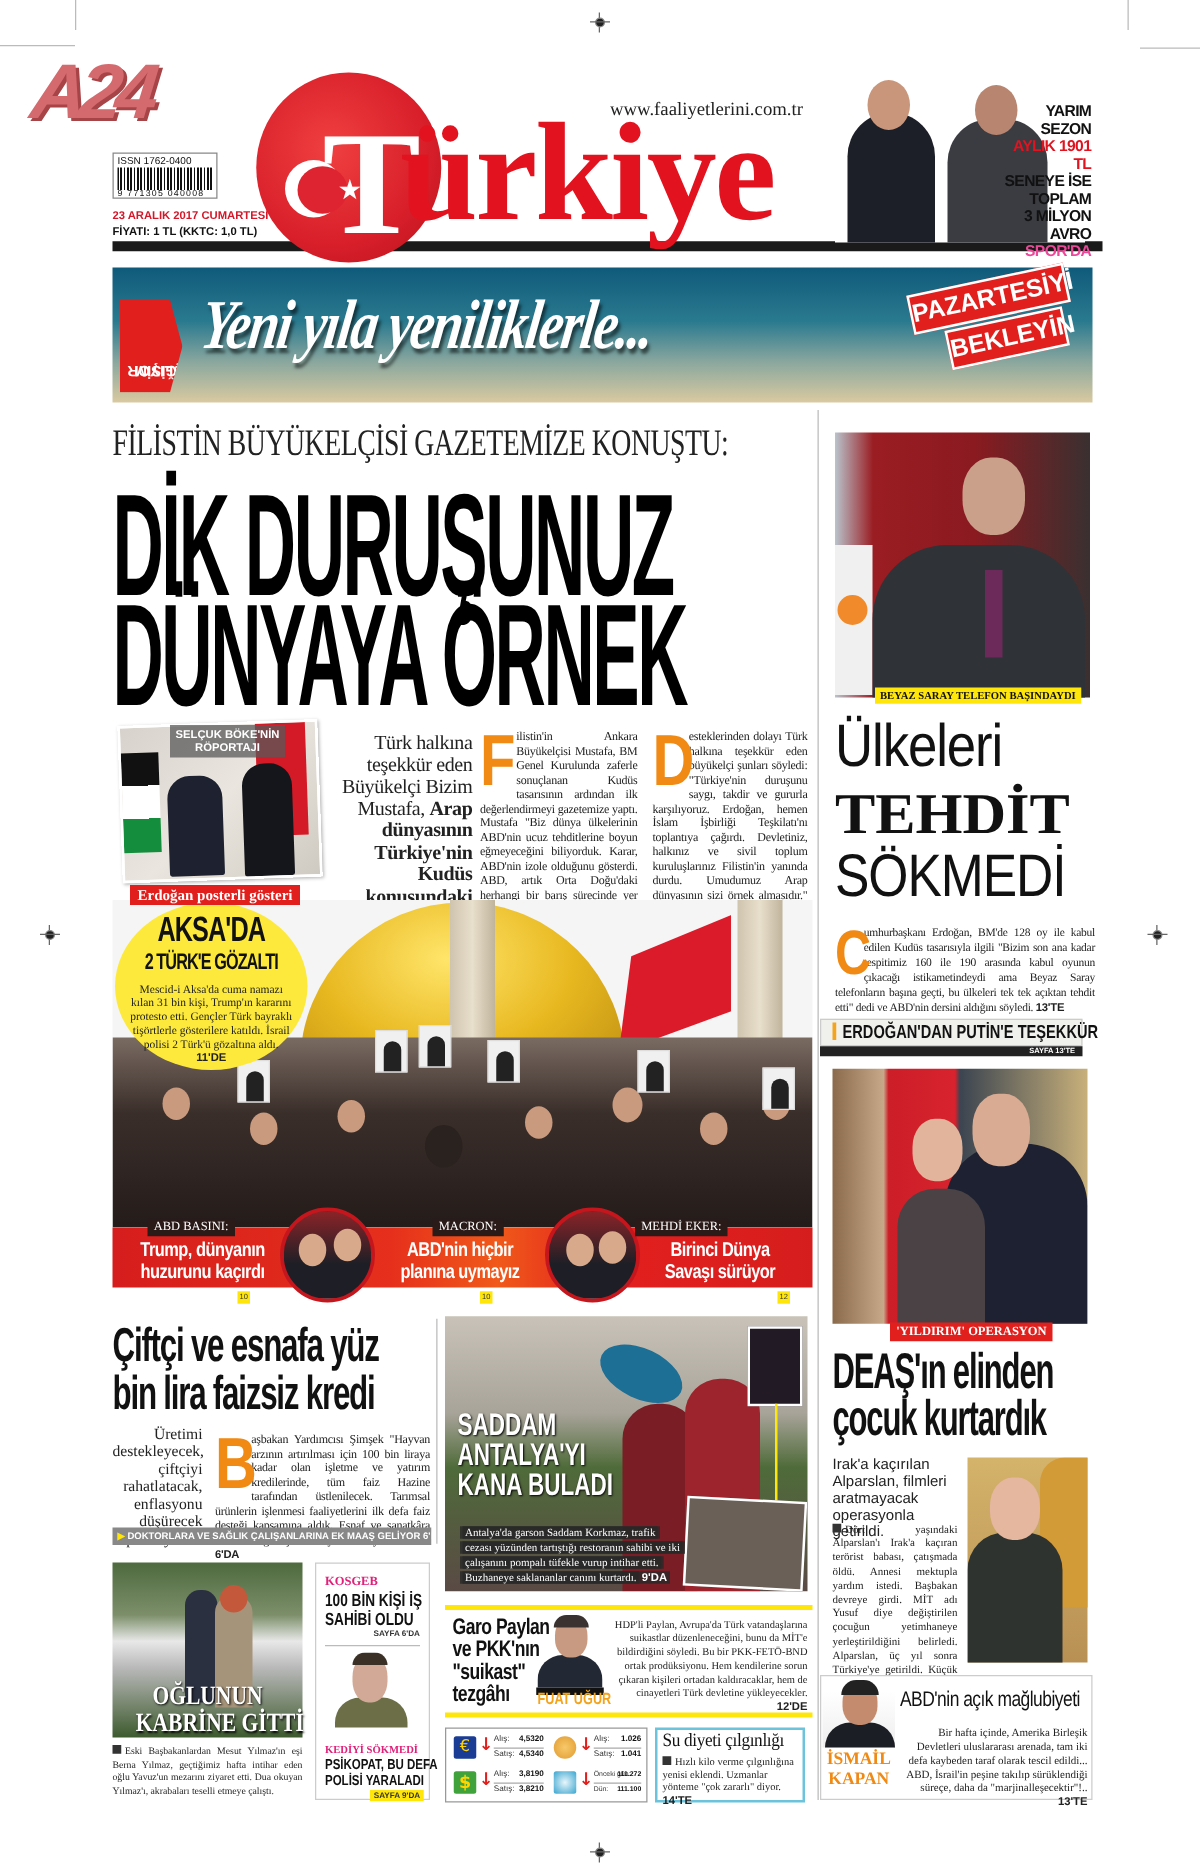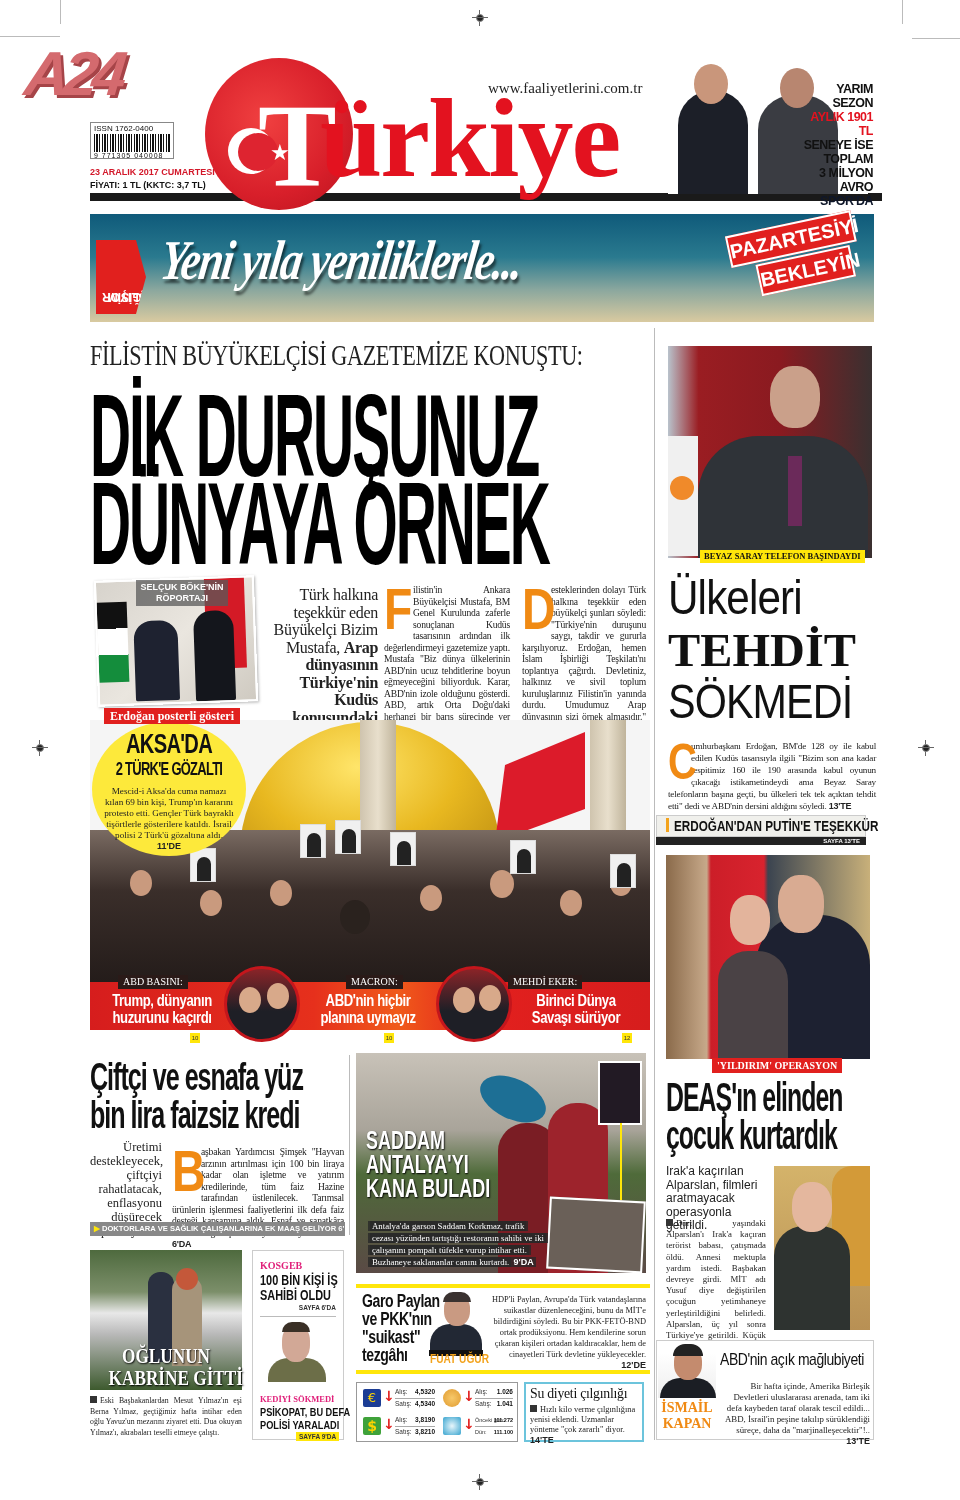--- a/index.html
+++ b/index.html
@@ -26,21 +26,21 @@
 .star{left:270px;top:140px;color:#fff;font-size:22px;font-family:"DejaVu Sans",sans-serif}
 .logo-text{left:320px;top:82px;font-family:"Liberation Serif",serif;font-weight:bold;font-size:112px;color:#e3121f;line-height:1;letter-spacing:-2px}
 .url{left:488px;top:80px;font-family:"Liberation Serif",serif;font-size:15px;color:#222}
 .sport-photo{left:668px;top:60px;width:200px;height:134px;background:linear-gradient(180deg,#fff 0%,#fff 30%,#dfe3e8 31%,#2a2d35 40%,#1f2229 100%);overflow:hidden}
 .sport-photo .p1{position:absolute;left:10px;top:30px;width:70px;height:110px;border-radius:35px 35px 4px 4px;background:#1c1f28}
 .sport-photo .p2{position:absolute;left:90px;top:35px;width:80px;height:110px;border-radius:35px 35px 4px 4px;background:#3a3c42}
 .sport-photo .h1{position:absolute;left:26px;top:4px;width:34px;height:40px;border-radius:50%;background:#c9967b}
 .sport-photo .h2{position:absolute;left:112px;top:8px;width:34px;height:40px;border-radius:50%;background:#b88670}
 .sport-photo{background:#fff}
 .sport-text{left:795px;top:82px;width:78px;text-align:right;font-family:"Liberation Sans",sans-serif;font-weight:bold;font-size:12.5px;line-height:14px;letter-spacing:-0.5px}
-.sport-text .red{color:#e3121f}.sport-text .orange{color:#0f172a}
+.sport-text .red{color:#e3121f}.sport-text .orange{color:#ec4899}
 
 
 .banner{left:90px;top:214px;width:784px;height:108px;background:linear-gradient(180deg,#0f5a7a 0%,#2a7a8f 40%,#8aa79e 70%,#d9caa0 100%)}
 .banner-tag{left:96px;top:240px;width:50px;height:74px;background:#e1201e;clip-path:polygon(0 0,80% 0,100% 50%,80% 100%,0 100%)}
 .banner-tag span{position:absolute;left:0;top:0;width:74px;height:50px;transform-origin:0 0;transform:translate(2px,72px) rotate(-90deg);font-family:"Liberation Sans",sans-serif;font-weight:bold;font-size:12px;color:#fff;line-height:14px;text-align:center;padding-top:6px}
 .banner-title{left:166px;top:228px;font-family:"Liberation Serif",serif;font-style:italic;font-weight:bold;font-size:56px;color:#fff;text-shadow:3px 4px 3px rgba(0,0,0,.55);letter-spacing:-2px;transform:skewX(-8deg) scaleX(0.78);transform-origin:0 0}
 .banner-stamp{left:732px;top:218px;width:132px;height:90px;transform:rotate(-12deg)}
 .banner-stamp div{position:absolute;background:#e1201e;border:2px solid #fff;color:#fff;font-family:"Liberation Sans",sans-serif;font-weight:bold;text-align:center}
 .banner-stamp .s1{left:0;top:4px;width:128px;height:32px;font-size:20px;line-height:28px}
 .banner-stamp .s2{left:24px;top:38px;width:96px;height:32px;font-size:20px;line-height:28px}
@@ -217,21 +217,21 @@
 <div class="abs" style="left:902px;top:0;width:1px;height:24px;background:#bbb"></div>
 <div class="abs" style="left:912px;top:38px;width:48px;height:1px;background:#bbb"></div>
 
 <div class="abs a24">A24</div>
 <div class="abs issn">
   <div>ISSN 1762-0400</div>
   <div class="barcode"></div>
   <div class="num">9 771305 040008</div>
 </div>
 <div class="abs date">23 ARALIK 2017 CUMARTESİ</div>
-<div class="abs price">FİYATI: 1 TL  (KKTC: 3,7 TL)</div>
+<div class="abs price">FİYATI: 1 TL  (KKTC: 1,0 TL)</div>
 <div class="abs rule"></div>
 <div class="abs logo-circle"></div>
 <div class="abs crescent">
     <i></i>
   </div>
 <div class="abs star">★</div>
 <div class="abs logo-T">T</div>
 <div class="abs logo-text">ürkiye</div>
 <div class="abs url">www.faaliyetlerini.com.tr</div>
 <div class="abs sport-photo">
@@ -308,21 +308,21 @@
   <div class="poster" style="left:420px;top:120px"></div>
   <div class="poster" style="left:520px;top:134px"></div>
 </div>
 <div class="abs aksa-circle"></div>
 <div class="abs aksa-label">Erdoğan posterli gösteri</div>
 <div class="abs aksa-head">
   <span class="a1">AKSA'DA</span>
   <span class="a2">2 TÜRK'E GÖZALTI</span>
 </div>
 <div class="abs aksa-body">
-  <span>Mescid-i Aksa'da cuma namazı kılan 69 bin kişi, Trump'ın kararını protesto etti. Gençler Türk bayraklı tişörtlerle gösterilere katıldı. İsrail polisi 2 Türk'ü gözaltına aldı.</span> <span class="ref">11'DE</span>
+  <span>Mescid-i Aksa'da cuma namazı kılan 31 bin kişi, Trump'ın kararını protesto etti. Gençler Türk bayraklı tişörtlerle gösterilere katıldı. İsrail polisi 2 Türk'ü gözaltına aldı.</span> <span class="ref">11'DE</span>
 </div>
 
 <div class="abs red-strip"></div>
 <div class="abs strip-kicker" style="left:118px;top:975px">ABD BASINI:</div>
 <div class="abs strip-item" style="left:96px;top:992px;width:132px">
   <div>Trump, dünyanın</div>
     <div>huzurunu kaçırdı</div>
 </div>
 <div class="abs strip-circle" style="left:224px;top:966px">
     <i style="left:12px;top:18px"></i>

